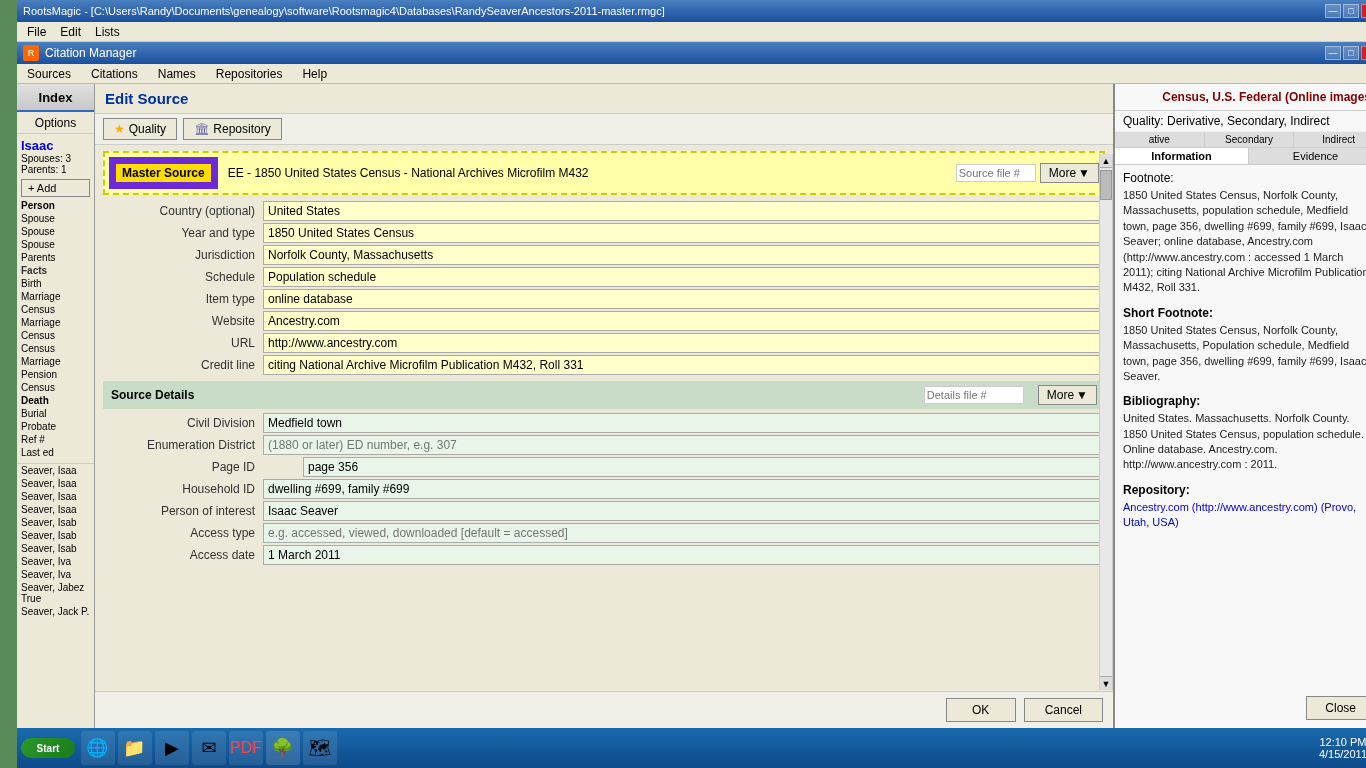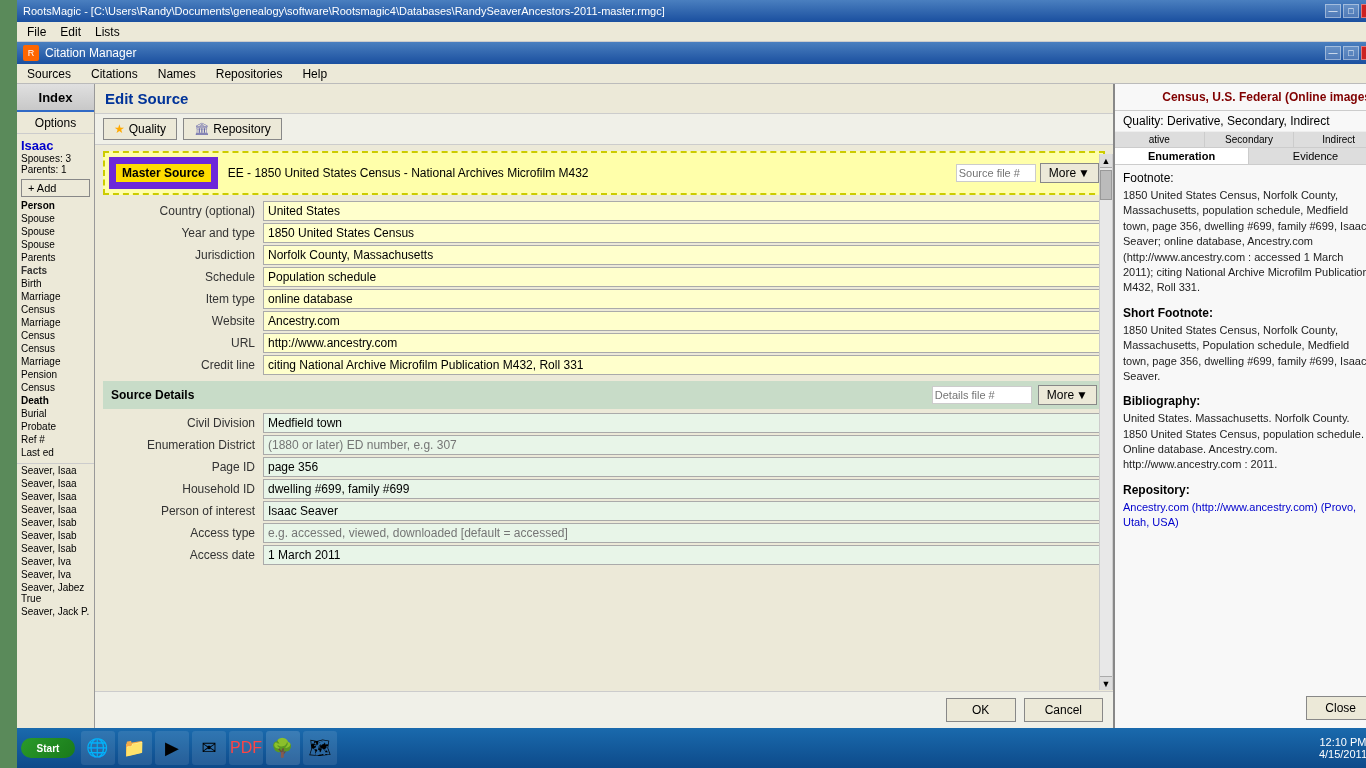--- a/index.html
+++ b/index.html
@@ -103,21 +103,21 @@
           <div style="padding:6px 8px;color:#800000;font-size:12px;font-weight:bold;text-align:right;border-bottom:1px solid #ccc;">Census, U.S. Federal (Online images)</div>
           <div style="padding:3px 8px;font-size:12px;border-bottom:1px solid #eee;">Quality: Derivative, Secondary, Indirect</div>
 
           <div style="display:flex;border-bottom:1px solid #ccc;">
             <div style="flex:1;padding:2px 3px;font-size:10px;text-align:center;cursor:pointer;background:#ddd;border-right:1px solid #ccc;">ative</div>
             <div style="flex:1;padding:2px 3px;font-size:10px;text-align:center;cursor:pointer;background:#ddd;border-right:1px solid #ccc;">Secondary</div>
             <div style="flex:1;padding:2px 3px;font-size:10px;text-align:center;cursor:pointer;background:#ddd;">Indirect</div>
           </div>
 
           <div style="display:flex;border-bottom:1px solid #ccc;">
-            <div style="flex:1;padding:2px 3px;font-size:11px;text-align:center;cursor:pointer;background:white;border-right:1px solid #ccc;font-weight:bold;">Enumeration</div>
+            <div style="flex:1;padding:2px 3px;font-size:11px;text-align:center;cursor:pointer;background:white;border-right:1px solid #ccc;font-weight:bold;">Information</div>
             <div style="flex:1;padding:2px 3px;font-size:11px;text-align:center;cursor:pointer;background:#ddd;border-right:1px solid #ccc;">Evidence</div>
           </div>
 
           <div style="flex:1;overflow-y:auto;padding:6px 8px;font-size:12px;">
             <div style="margin-bottom:10px;">
               <div style="font-weight:normal;margin-bottom:3px;">Footnote:</div>
               <div style="font-size:11px;line-height:1.4;color:#222;">1850 United States Census, Norfolk County, Massachusetts, population schedule, Medfield town, page 356, dwelling #699, family #699, Isaac Seaver; online database, Ancestry.com (http://www.ancestry.com : accessed 1 March 2011); citing National Archive Microfilm Publication M432, Roll 331.</div>
             </div>
             <div style="margin-bottom:10px;">
               <div style="font-weight:bold;margin-bottom:3px;">Short Footnote:</div>
@@ -197,40 +197,40 @@
               <label style="width:160px;text-align:right;padding-right:8px;font-size:12px;color:#333;flex-shrink:0;">URL</label>
               <input type="text" style="flex: 1 1 0%; border: 1px solid rgb(170, 170, 170); font-size: 12px; padding: 2px 4px; background: rgb(255, 255, 204); outline: none;" value="http://www.ancestry.com">
             </div>
             <div style="display:flex;align-items:center;margin-bottom:6px;">
               <label style="width:160px;text-align:right;padding-right:8px;font-size:12px;color:#333;flex-shrink:0;">Credit line</label>
               <input type="text" style="flex: 1 1 0%; border: 1px solid rgb(170, 170, 170); font-size: 12px; padding: 2px 4px; background: rgb(255, 255, 204); outline: none;" value="citing National Archive Microfilm Publication M432, Roll 331">
             </div>
 
             <div style="background:#c8dcc8;padding:4px 8px;font-size:12px;font-weight:bold;display:flex;align-items:center;margin-bottom:4px;">
               <span>Source Details</span>
-              <div style="margin-left:auto;display:flex;align-items:center;gap:6px;">
+              <div style="margin-left:auto;display:flex;align-items:center;gap:14px;">
                 <input type="text" style="width: 100px; border: 1px solid rgb(204, 204, 204); font-size: 11px; padding: 2px; color: rgb(153, 153, 153); background: white;" placeholder="Details file #">
                 <button style="padding:2px 8px;font-size:12px;background:#ece9d8;border:1px solid #888;cursor:pointer;display:flex;align-items:center;gap:2px;">
                   <span>More</span>
                   <span>▼</span>
                 </button>
               </div>
             </div>
 
             <div style="display:flex;align-items:center;margin-bottom:2px;">
               <label style="width:160px;text-align:right;padding-right:8px;font-size:12px;color:#333;flex-shrink:0;">Civil Division</label>
               <input type="text" style="flex: 1 1 0%; border: 1px solid rgb(170, 170, 170); font-size: 12px; padding: 2px 4px; background: rgb(232, 245, 232); outline: none;" value="Medfield town">
             </div>
             <div style="display:flex;align-items:center;margin-bottom:2px;">
               <label style="width:160px;text-align:right;padding-right:8px;font-size:12px;color:#333;flex-shrink:0;">Enumeration District</label>
               <input type="text" style="flex: 1 1 0%; border: 1px solid rgb(170, 170, 170); font-size: 12px; padding: 2px 4px; background: rgb(232, 245, 232); outline: none; color: rgb(153, 153, 153);" placeholder="(1880 or later) ED number, e.g. 307">
             </div>
             <div style="display:flex;align-items:center;margin-bottom:2px;">
               <label style="width:160px;text-align:right;padding-right:8px;font-size:12px;color:#333;flex-shrink:0;">Page ID</label>
-              <input type="text" style="flex: 1 1 0%; border: 1px solid rgb(170, 170, 170); font-size: 12px; padding: 2px 4px; background: rgb(232, 245, 232); outline: none;" value="page 356">
+              <input type="text" style="flex: 1 1 0%; border: 1px solid rgb(170, 170, 170); font-size: 12px; padding: 2px 4px; background: rgb(232, 245, 232); outline: none; margin-left: 40px;" value="page 356">
             </div>
             <div style="display:flex;align-items:center;margin-bottom:2px;">
               <label style="width:160px;text-align:right;padding-right:8px;font-size:12px;color:#333;flex-shrink:0;">Household ID</label>
               <input type="text" style="flex: 1 1 0%; border: 1px solid rgb(170, 170, 170); font-size: 12px; padding: 2px 4px; background: rgb(232, 245, 232); outline: none;" value="dwelling #699, family #699">
             </div>
             <div style="display:flex;align-items:center;margin-bottom:2px;">
               <label style="width:160px;text-align:right;padding-right:8px;font-size:12px;color:#333;flex-shrink:0;">Person of interest</label>
               <input type="text" style="flex: 1 1 0%; border: 1px solid rgb(170, 170, 170); font-size: 12px; padding: 2px 4px; background: rgb(232, 245, 232); outline: none;" value="Isaac Seaver">
             </div>
             <div style="display:flex;align-items:center;margin-bottom:2px;">

